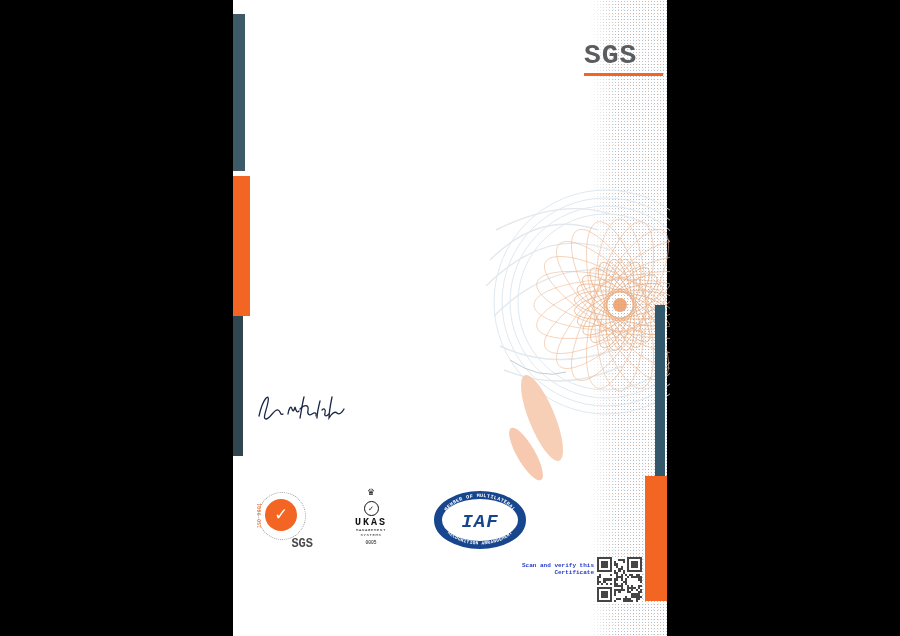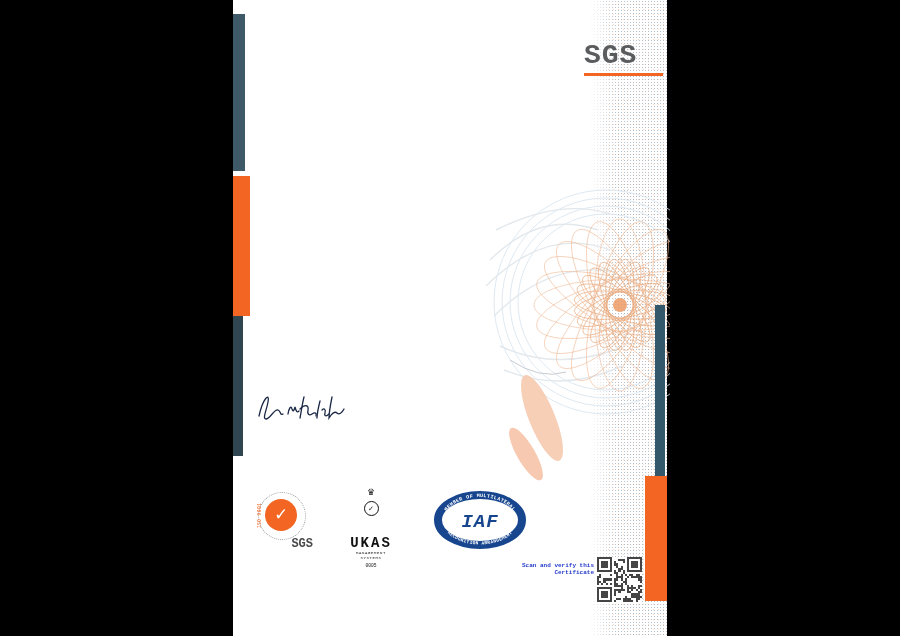--- a/index.html
+++ b/index.html
@@ -43,21 +43,21 @@
              text-align:center;}
   .seal-side{position:absolute;left:-9px;top:24px;font-size:4.5px;color:#F26522;
              transform:rotate(-90deg);letter-spacing:.5px;}
   .seal-brand{position:absolute;right:1px;bottom:2px;font-size:12px;font-weight:bold;color:#4A4A4C;}
 
   .ukas{position:absolute;left:344px;top:486px;width:54px;height:68px;background:#fff;
         text-align:center;color:#111;}
   .ukas-crown{font-size:11px;line-height:12px;}
   .ukas-check{display:inline-block;width:13px;height:13px;border:1px solid #111;border-radius:50%;
               font-size:8px;line-height:13px;margin-top:1px;}
-  .ukas-name{font-size:14px;font-weight:bold;letter-spacing:2px;margin-top:19px;}
+  .ukas-name{font-size:10px;font-weight:bold;letter-spacing:2px;margin-top:1px;}
   .ukas-sub{font-size:4px;letter-spacing:.6px;line-height:4.6px;}
   .ukas-num{font-size:4.6px;margin-top:3px;}
 
   .iaf{position:absolute;left:432px;top:489px;width:96px;height:62px;background:#fff;}
 
   .verify{position:absolute;left:498px;top:562px;width:96px;text-align:right;
           font-size:6px;font-weight:bold;color:#2038C8;cursor:pointer;}
 
   .qr{position:absolute;left:597px;top:557px;width:45px;height:45px;background:#fff;}
 </style>

